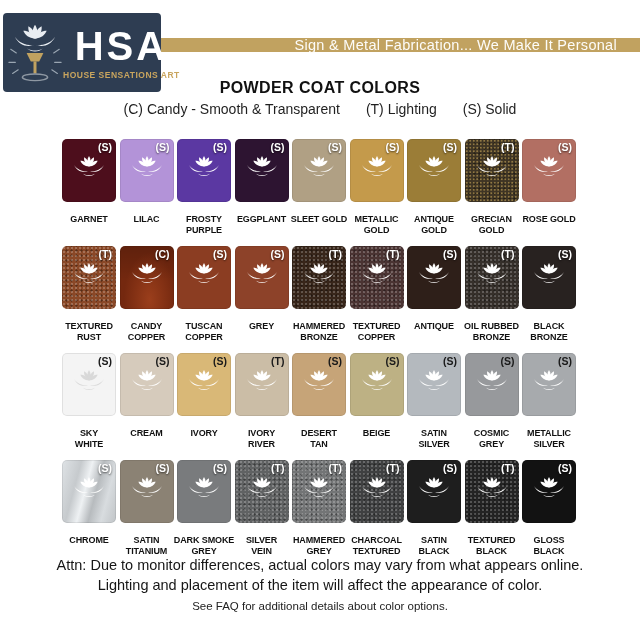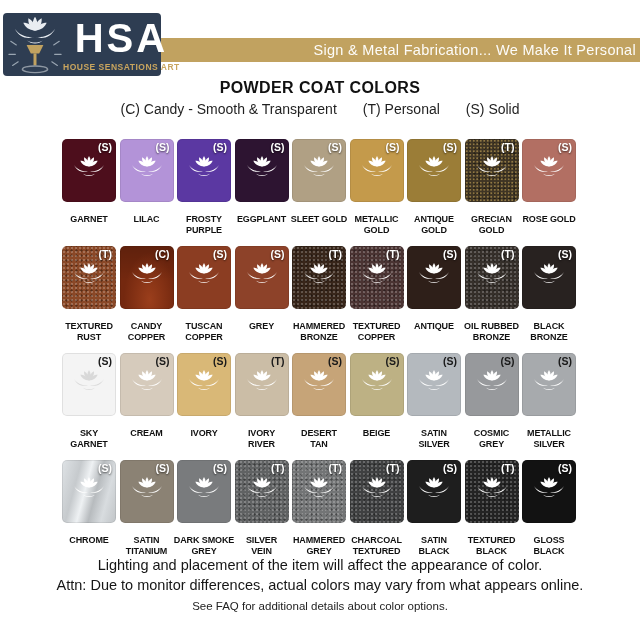--- a/index.html
+++ b/index.html
@@ -6,28 +6,28 @@
   html,body { width:640px; height:640px; }
   body {
     background:#ffffff;
     font-family:"Liberation Sans", sans-serif;
     position:relative;
     overflow:hidden;
     color:#1c1c1c;
   }
   
   .banner {
-    position:absolute; left:158px; right:0; top:38px; height:24px;
+    position:absolute; left:158px; right:0; top:38px; height:14px;
     background:#c1a260;
     display:flex; align-items:center; justify-content:flex-end;
-    padding-right:4px;
+    padding-right:23px;
     color:#fdfcf9; font-size:14.5px; letter-spacing:.3px;
   }
   .logo {
-    position:absolute; left:3px; top:13px; width:158px; height:63px;
+    position:absolute; left:3px; top:13px; width:158px; height:79px;
     background:#2e3d52; border-radius:4px;
     display:flex; align-items:center; padding:4px 6px 4px 4px; z-index:2;
   }
   .logo-icon { width:56px; height:68px; flex:0 0 auto; }
   .logo-text { flex:1; text-align:center; }
   .logo-acronym {
     color:#ffffff; font-weight:bold; font-size:40px; line-height:40px;
     letter-spacing:3px;
   }
   .logo-subtitle {
@@ -151,21 +151,21 @@
     </div>
   </div>
 
   <div class="banner">
     <span>Sign &amp; Metal Fabrication... We Make It Personal</span>
   </div>
 
   <h1 class="title">POWDER COAT COLORS</h1>
 
   <div class="legend">
-    <span>(C) Candy - Smooth &amp; Transparent</span><span>(T) Personal</span><span>(S) Solid</span>
+    <span>(C) Candy - Smooth &amp; Transparent</span><span>(T) Lighting</span><span>(S) Solid</span>
   </div>
 
   <div class="grid">
       <div class="cell">
     <div class="tile finish-smooth text-light" style="background-color: rgb(77, 14, 28);">
       <span class="code">(S)</span>
       <svg class="lotus" viewBox="0 0 64 44">
         <use href="#lotus" xlink:href="#lotus"></use>
       </svg>
     </div>
@@ -336,21 +336,21 @@
 BRONZE</div>
   </div>
       <div class="cell">
     <div class="tile finish-smooth text-dark lotus-faint" style="background-color: rgb(244, 244, 244);">
       <span class="code">(S)</span>
       <svg class="lotus" viewBox="0 0 64 44">
         <use href="#lotus" xlink:href="#lotus"></use>
       </svg>
     </div>
     <div class="label">SKY
-GARNET</div>
+WHITE</div>
   </div>
       <div class="cell">
     <div class="tile finish-smooth text-dark" style="background-color: rgb(214, 203, 188);">
       <span class="code">(S)</span>
       <svg class="lotus" viewBox="0 0 64 44">
         <use href="#lotus" xlink:href="#lotus"></use>
       </svg>
     </div>
     <div class="label">CREAM</div>
   </div>
@@ -507,19 +507,19 @@
       <svg class="lotus" viewBox="0 0 64 44">
         <use href="#lotus" xlink:href="#lotus"></use>
       </svg>
     </div>
     <div class="label">GLOSS
 BLACK</div>
   </div>
     </div>
 
   <div class="attn">
+    <div>Attn: Due to monitor differences, actual colors may vary from what appears online.</div>
     <div>Lighting and placement of the item will affect the appearance of color.</div>
-    <div>Attn: Due to monitor differences, actual colors may vary from what appears online.</div>
   </div>
 
   <div class="faq">See FAQ for additional details about color options.</div>
 
 </div>
 
 </body></html>

